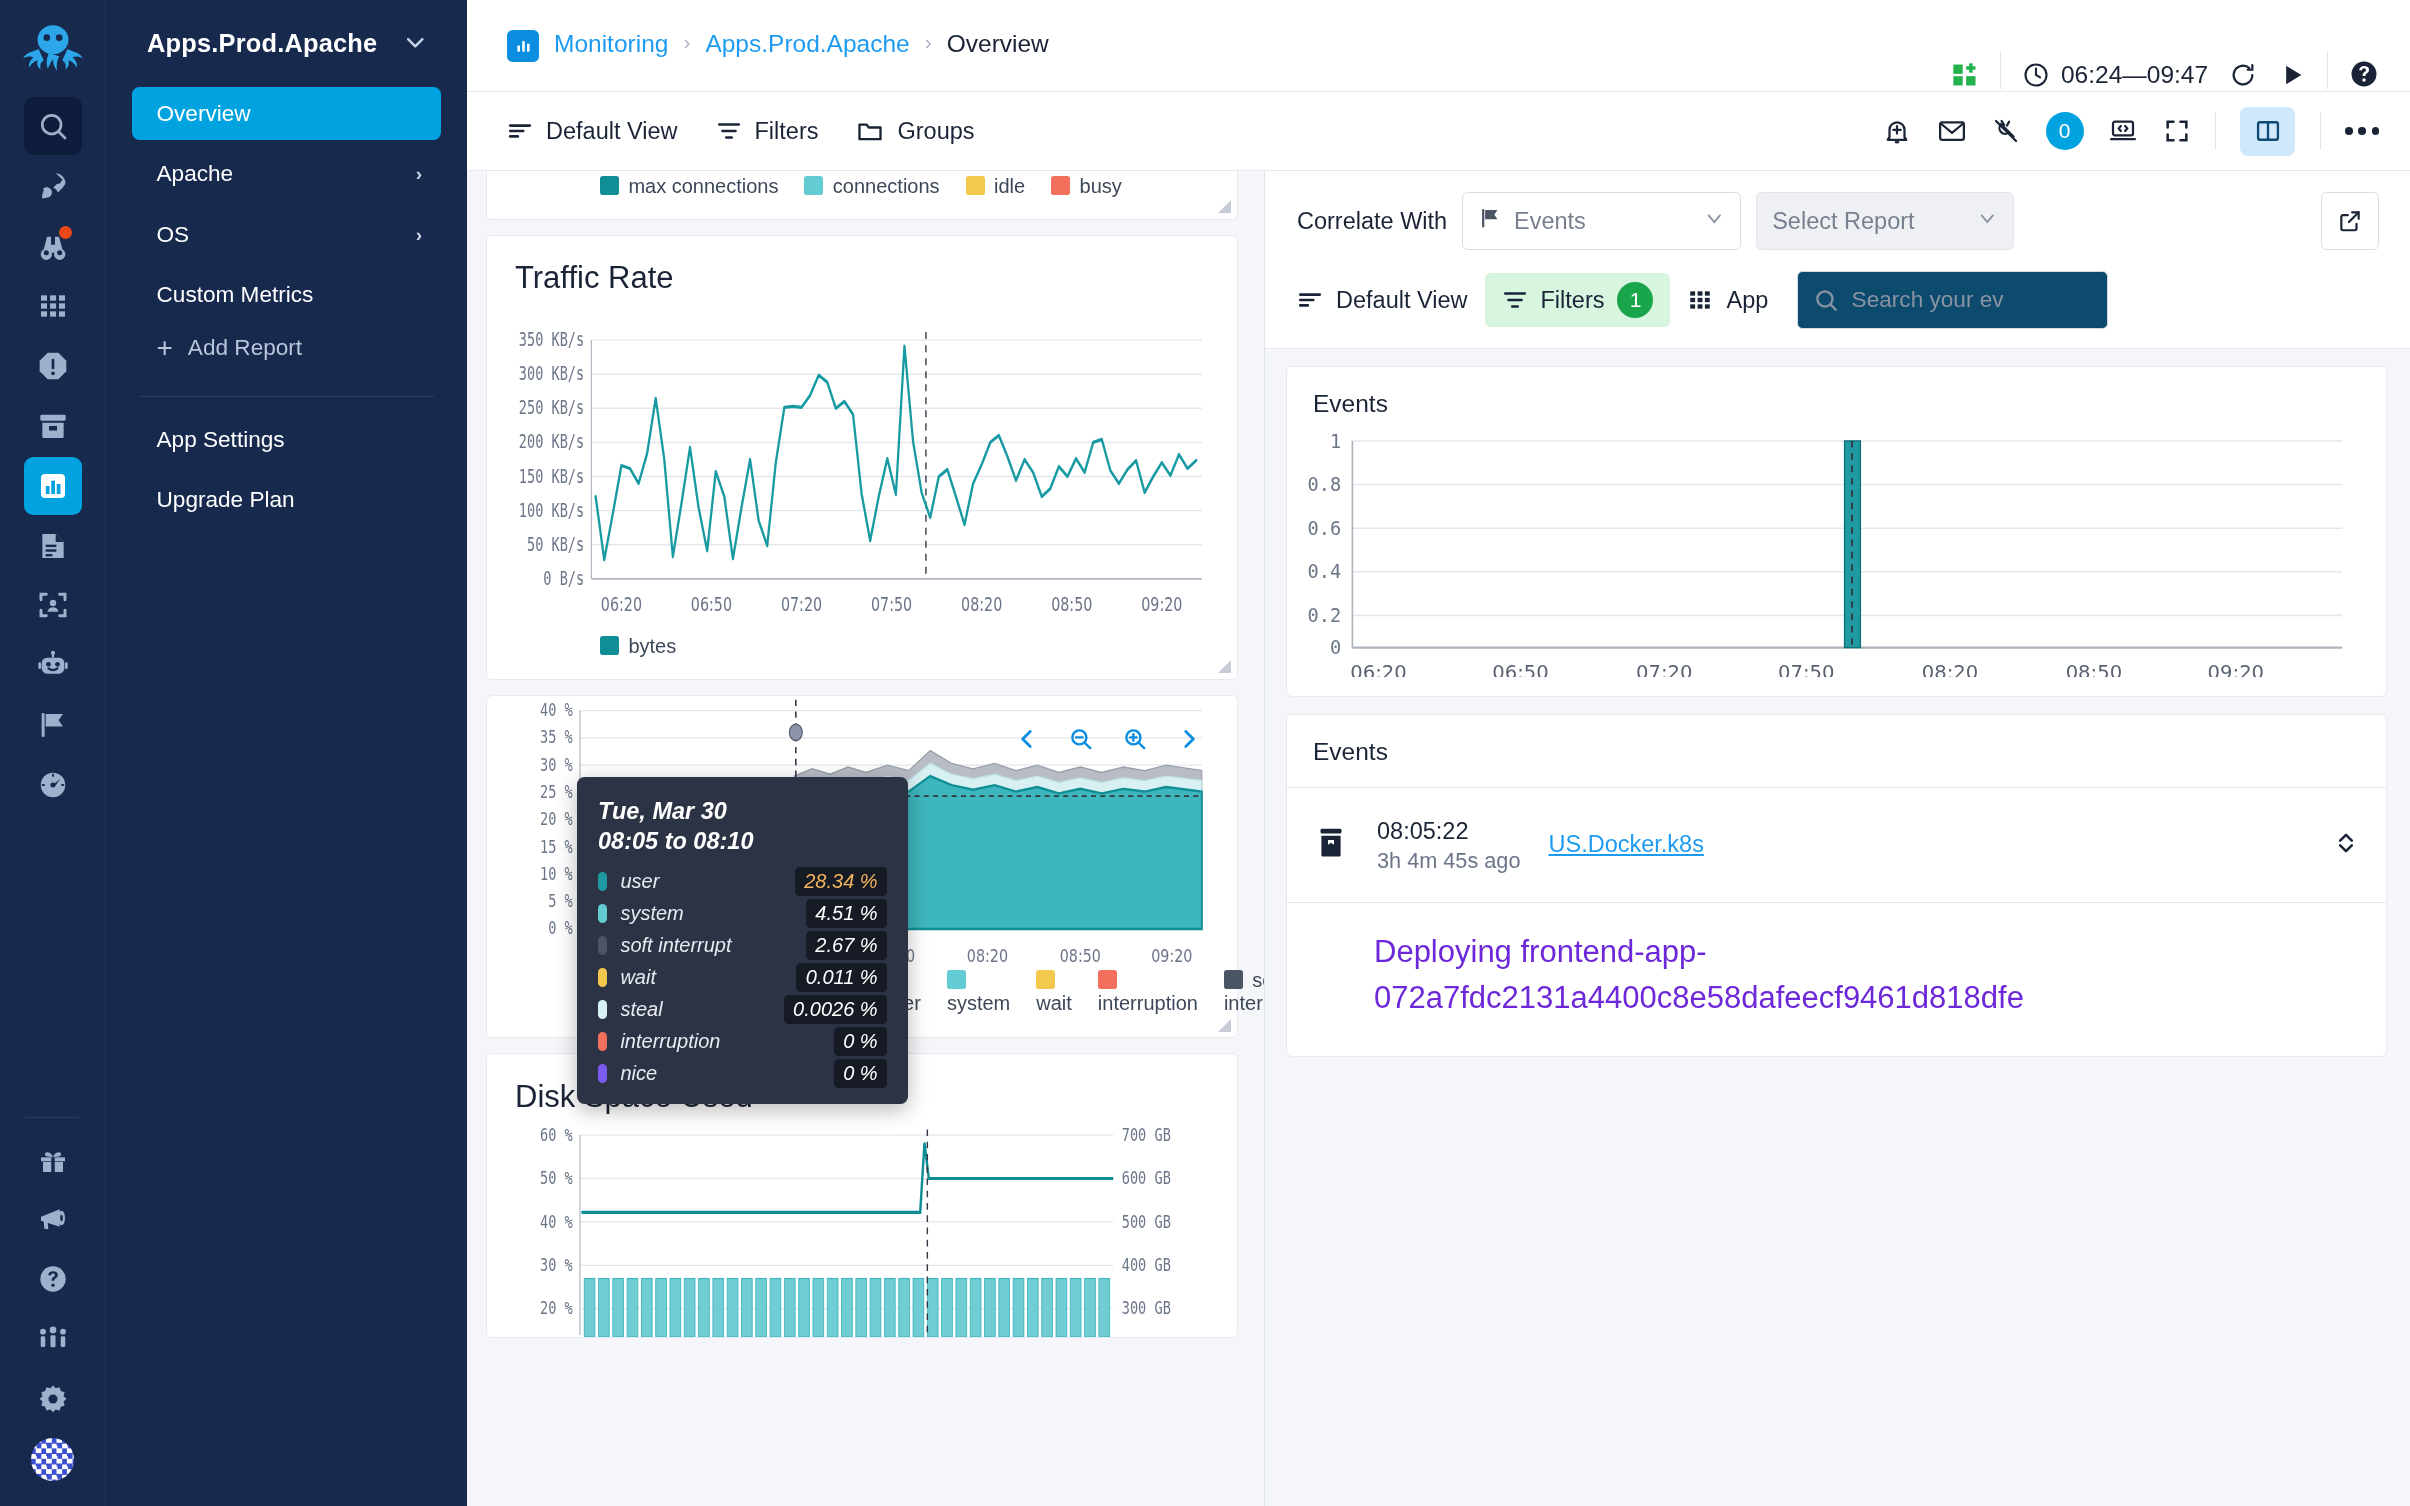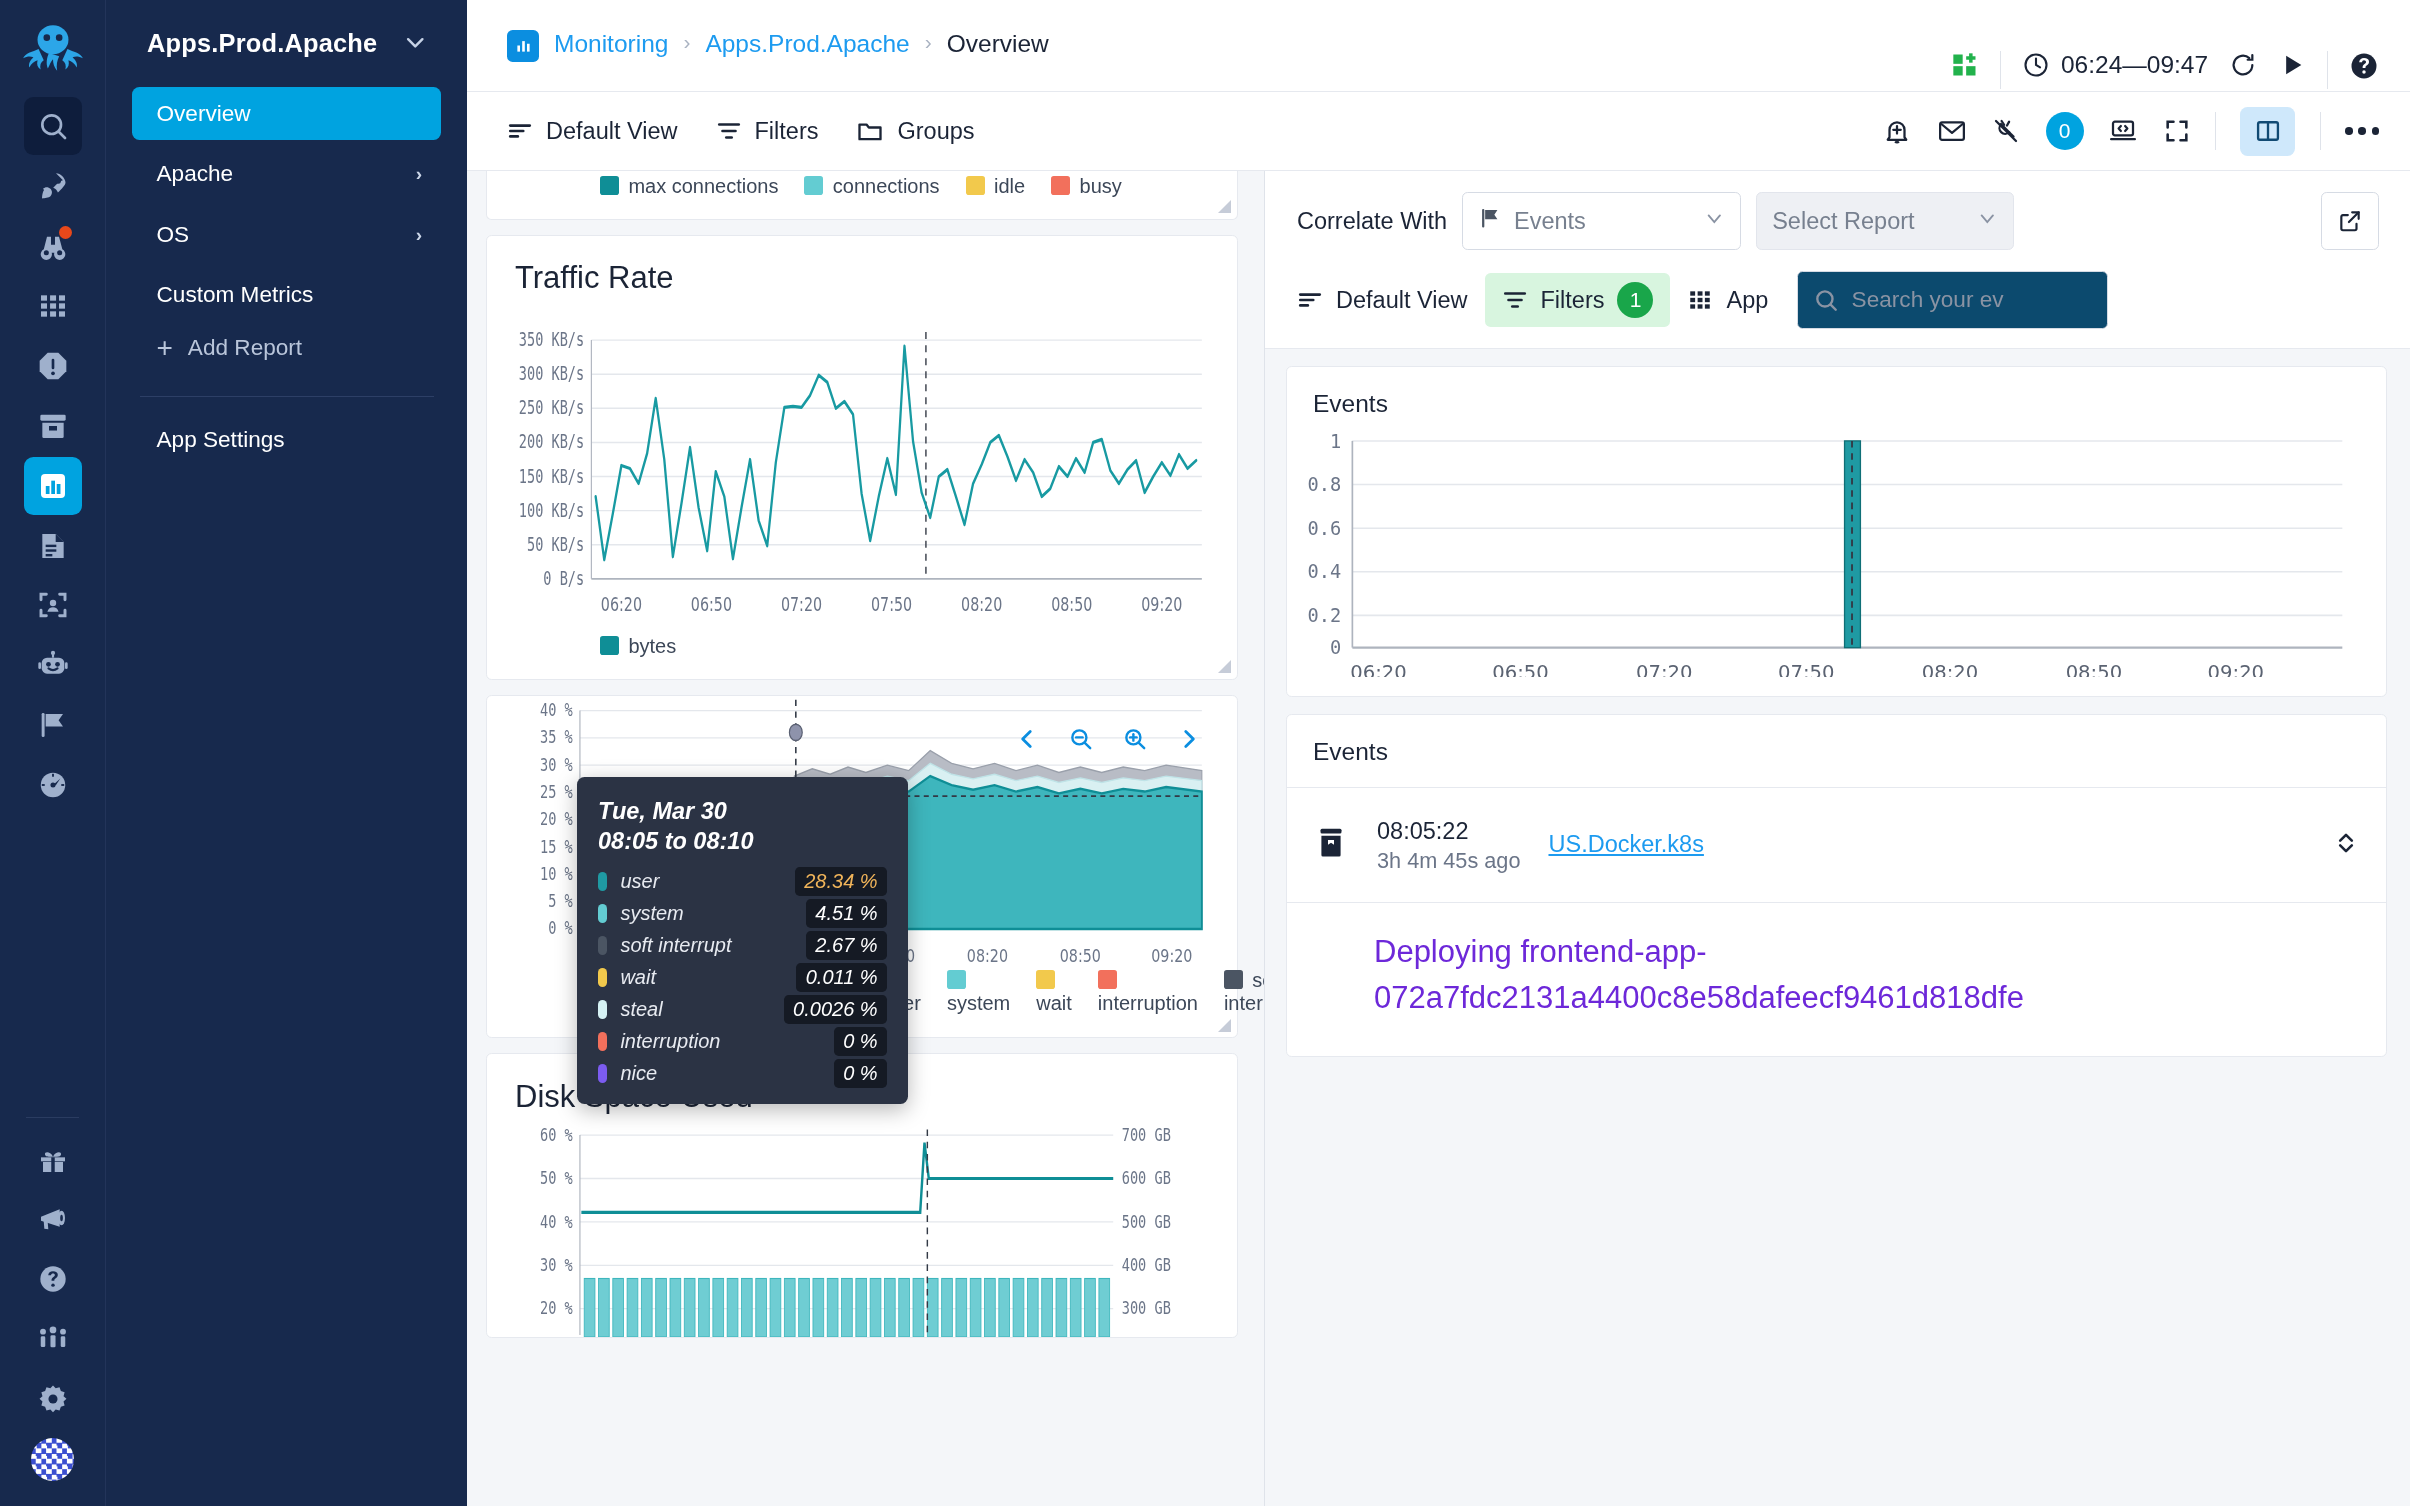--- a/index.html
+++ b/index.html
@@ -72,21 +72,21 @@
     padding: 0 32px 0 40px; border-bottom: 0.9px solid #e6e9ef; background:#fff;
   }
   .bc { display: flex; gap: 15px; font-size: 24.5px; }
   .bc-icon {
     width: 32px; height: 32px; background: #0b8ee0; border-radius: 5.6px;
     display: flex; align-items: center; justify-content: center;
   }
   .bc a { color: #1d9bf0; text-decoration: none; }
   .bc .sep { color: #a9b2c1; font-size: 21px; }
   .bc .cur { color: #1b2436; font-weight: 500; }
-  .top-right { margin-left: auto; display: flex; align-items: flex-start; gap: 21px; margin-top: 48px; }
+  .top-right { margin-left: auto; display: flex; align-items: flex-end; gap: 21px; margin-top: 48px; }
   .vsep { width: 0.9px; height: 38px; background: #dfe3ea; }
   .timerange { display: flex; align-items: center; gap: 11.3px; font-size: 24.5px; color:#1b2436;}
   .icon-btn { display:flex; align-items:center; justify-content:center; color:#1b2436; }
   .icon-btn svg { display:block; }
 
   .toolbar {
     height: 79px; display: flex; align-items: center;
     padding: 0 32px 0 40px; border-bottom: 0.9px solid #e6e9ef; gap: 38px; background:#fff;
   }
   .tb-item { display: flex; align-items: center; gap: 13px; font-size: 23.5px; color: #1b2436; }
@@ -403,20 +403,23 @@
       <span class="sb-plus">+</span>
       <span>Add Report</span>
     </div>
 
     <div class="sb-divider"></div>
 
     <div class="sb-item">
       <span>App Settings</span>
     </div>
     <div class="sb-gap"></div>
+    <div class="sb-item">
+      <span>Upgrade Plan</span>
+    </div>
   </div>
 
   <div class="main">
 
     <div class="topbar">
       <div class="bc">
         <span class="bc-icon">
           <svg viewBox="0 0 24 24" width="21" height="21">
               <rect x="5" y="12" width="3" height="7" fill="#fff"></rect>
               <rect x="10.5" y="7" width="3" height="12" fill="#fff"></rect>

